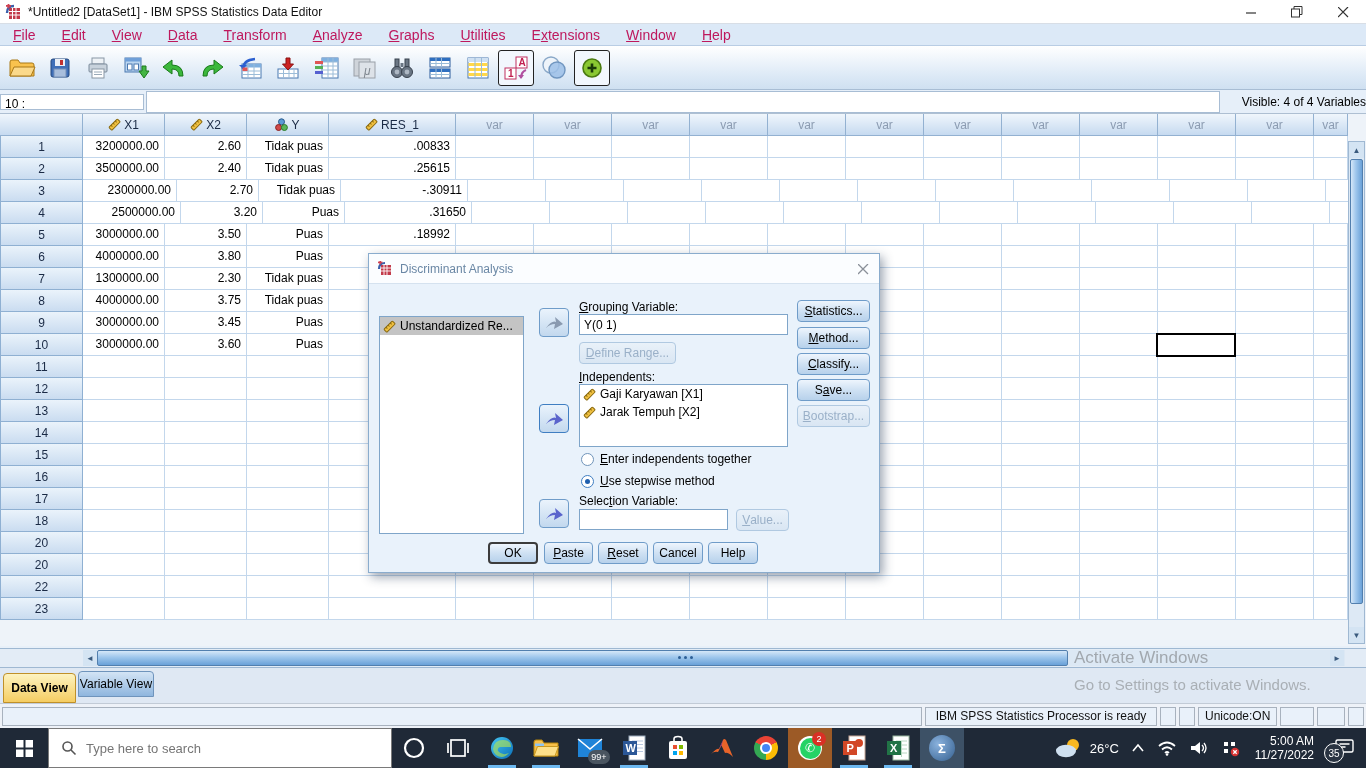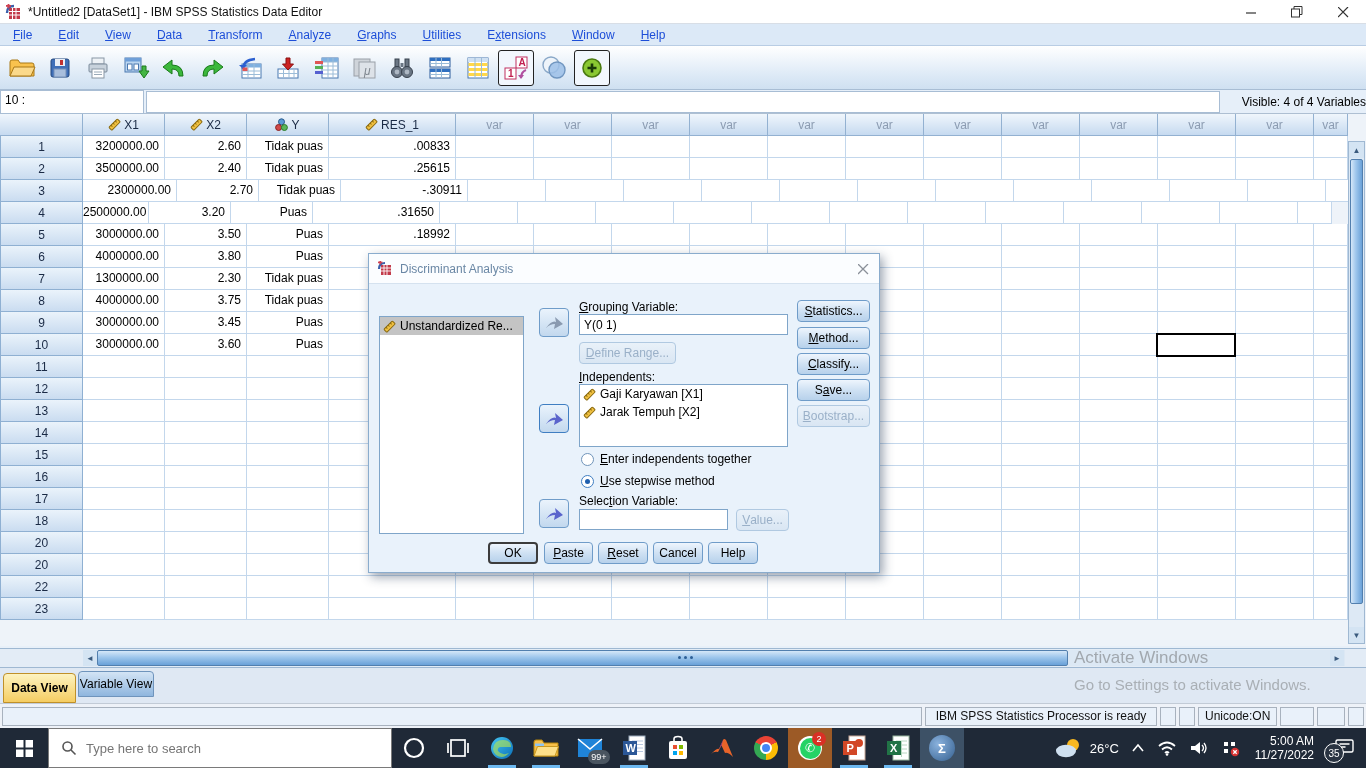--- a/index.html
+++ b/index.html
@@ -7,28 +7,28 @@
   body{font-family:"Liberation Sans",sans-serif;background:#e8f0f9}
   .screen{position:relative;width:1366px;height:768px;overflow:hidden;background:#e8f0f9}
   
   .titlebar{position:absolute;left:0;top:0;width:1366px;height:24px;background:#fff;border-bottom:1px solid #d8dee6;display:flex;align-items:center}
   .titlebar .app-ic{margin:0 7px 0 5px;display:flex}
   .titlebar .ttl{font-size:12px;color:#111}
   .winctl{position:absolute;top:0;right:0;height:24px;display:flex}
   .winctl>div{width:46px;height:24px;display:flex;align-items:center;justify-content:center;color:#333}
   
   .menubar{position:absolute;left:0;top:24px;width:1366px;height:22px;background:#dce9f7;border-bottom:1px solid #b9cde4;display:flex;align-items:center}
-  .menubar span{padding:4px 13px;font-size:12px;color:#1d4ed8;line-height:22px}
+  .menubar span{padding:4px 13px;font-size:14px;color:#be185d;line-height:22px}
   
   .toolbar{position:absolute;left:0;top:46px;width:1366px;height:44px;background:linear-gradient(#ffffff,#dcE9f6 70%,#cfe0f1);border-bottom:1px solid #a8bdd4;display:flex;align-items:center;padding-left:4px}
   .tb{width:36px;height:36px;display:flex;align-items:center;justify-content:center;margin-right:2px;border-radius:3px}
   .tb.framed{border:1px solid #222;background:#f2f7fd}
   
   .cellrefbar{position:absolute;left:0;top:90px;width:1366px;height:24px;background:#e6eff9;border-bottom:1px solid #aebfd2;display:flex;align-items:center}
-  .cellref-box{width:145px;height:24px;background:#fff;border:1px solid #a8bdd4;font-size:12px;color:#000;padding:2px 4px}
+  .cellref-box{width:145px;height:16px;background:#fff;border:1px solid #a8bdd4;font-size:12px;color:#000;padding:2px 4px}
   .cellref-long{width:1082px;height:22px;background:#fff;border:1px solid #a8bdd4;margin-left:2px}
   .visiblebox{flex:1;height:22px;font-size:12px;color:#000;display:flex;align-items:center;padding-left:22px;white-space:nowrap}
   
   .gridwrap{position:absolute;left:0;top:114px;width:1366px;height:532px;background:#eef3f9;overflow:hidden}
   .ghead,.grow{display:flex;width:1348px}
   .gh{height:22px;background:linear-gradient(#f0f6fc,#cdduf0 80%,#c6daf0);background:linear-gradient(#f0f6fc,#c6daf0);border-right:1px solid #93b1d1;border-bottom:1px solid #93b1d1;display:flex;align-items:center;justify-content:center;font-size:12px;color:#1a2a45;flex:0 0 auto;overflow:hidden;white-space:nowrap}
   .gh svg{margin-right:3px;flex:0 0 auto}
   .gh.varh{color:#8c9cb2}
   .rh{width:83px;height:22px;background:linear-gradient(#eaf3fb,#cadcf0);border:1px solid #8fb0d2;border-top:none;display:flex;align-items:center;justify-content:center;font-size:12px;color:#1a2a45;flex:0 0 auto}
   .gc{height:22px;background:#fff;border-right:1px solid #c3d7ec;border-bottom:1px solid #c3d7ec;font-size:12px;color:#000;text-align:right;padding:3px 5px 0 0;flex:0 0 auto;overflow:hidden;white-space:nowrap}
@@ -378,21 +378,21 @@
         <div class="gc" style="width: 78px;"></div>
         <div class="gc" style="width: 78px;"></div>
         <div class="gc" style="width: 78px;"></div>
         <div class="gc" style="width: 78px;"></div>
         <div class="gc" style="width: 78px;"></div>
         <div class="gc" style="width: 78px;"></div>
         <div class="gc" style="width: 34px;"></div>
       </div>
       <div class="grow">
         <div class="rh">4</div>
-        <div class="gc" style="width: 66px;">2500000.00</div>
+        <div class="gc" style="width: 98px;">2500000.00</div>
         <div class="gc" style="width: 82px;">3.20</div>
         <div class="gc" style="width: 82px;">Puas</div>
         <div class="gc" style="width: 127px;">.31650</div>
         <div class="gc" style="width: 78px;"></div>
         <div class="gc" style="width: 78px;"></div>
         <div class="gc" style="width: 78px;"></div>
         <div class="gc" style="width: 78px;"></div>
         <div class="gc" style="width: 78px;"></div>
         <div class="gc" style="width: 78px;"></div>
         <div class="gc" style="width: 78px;"></div>

